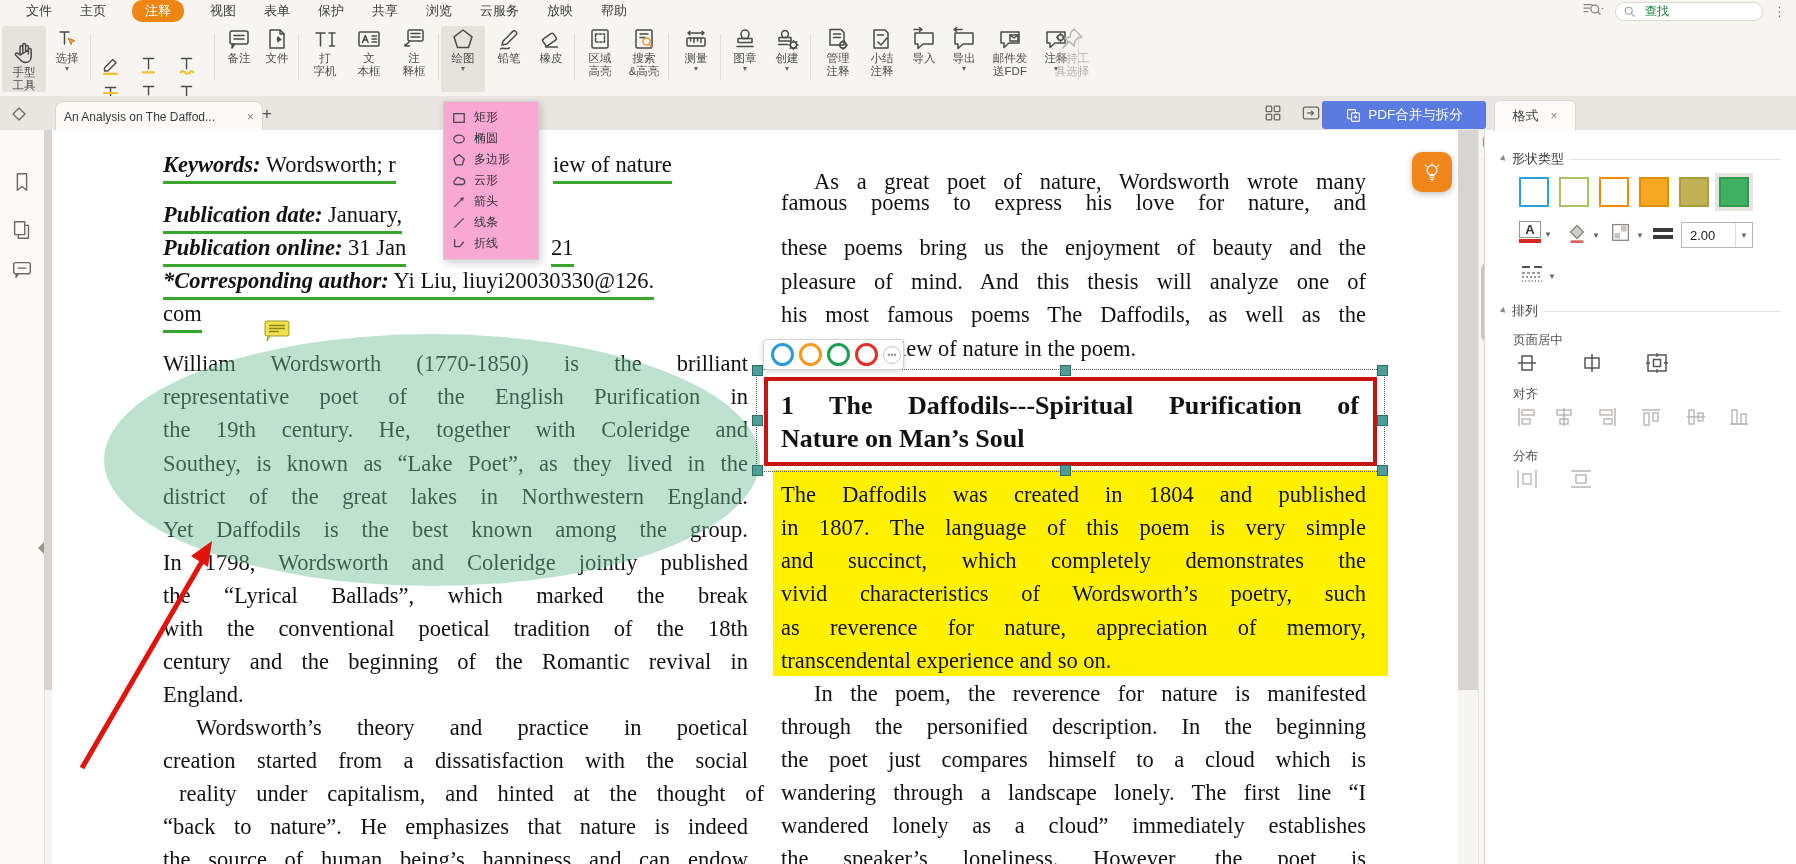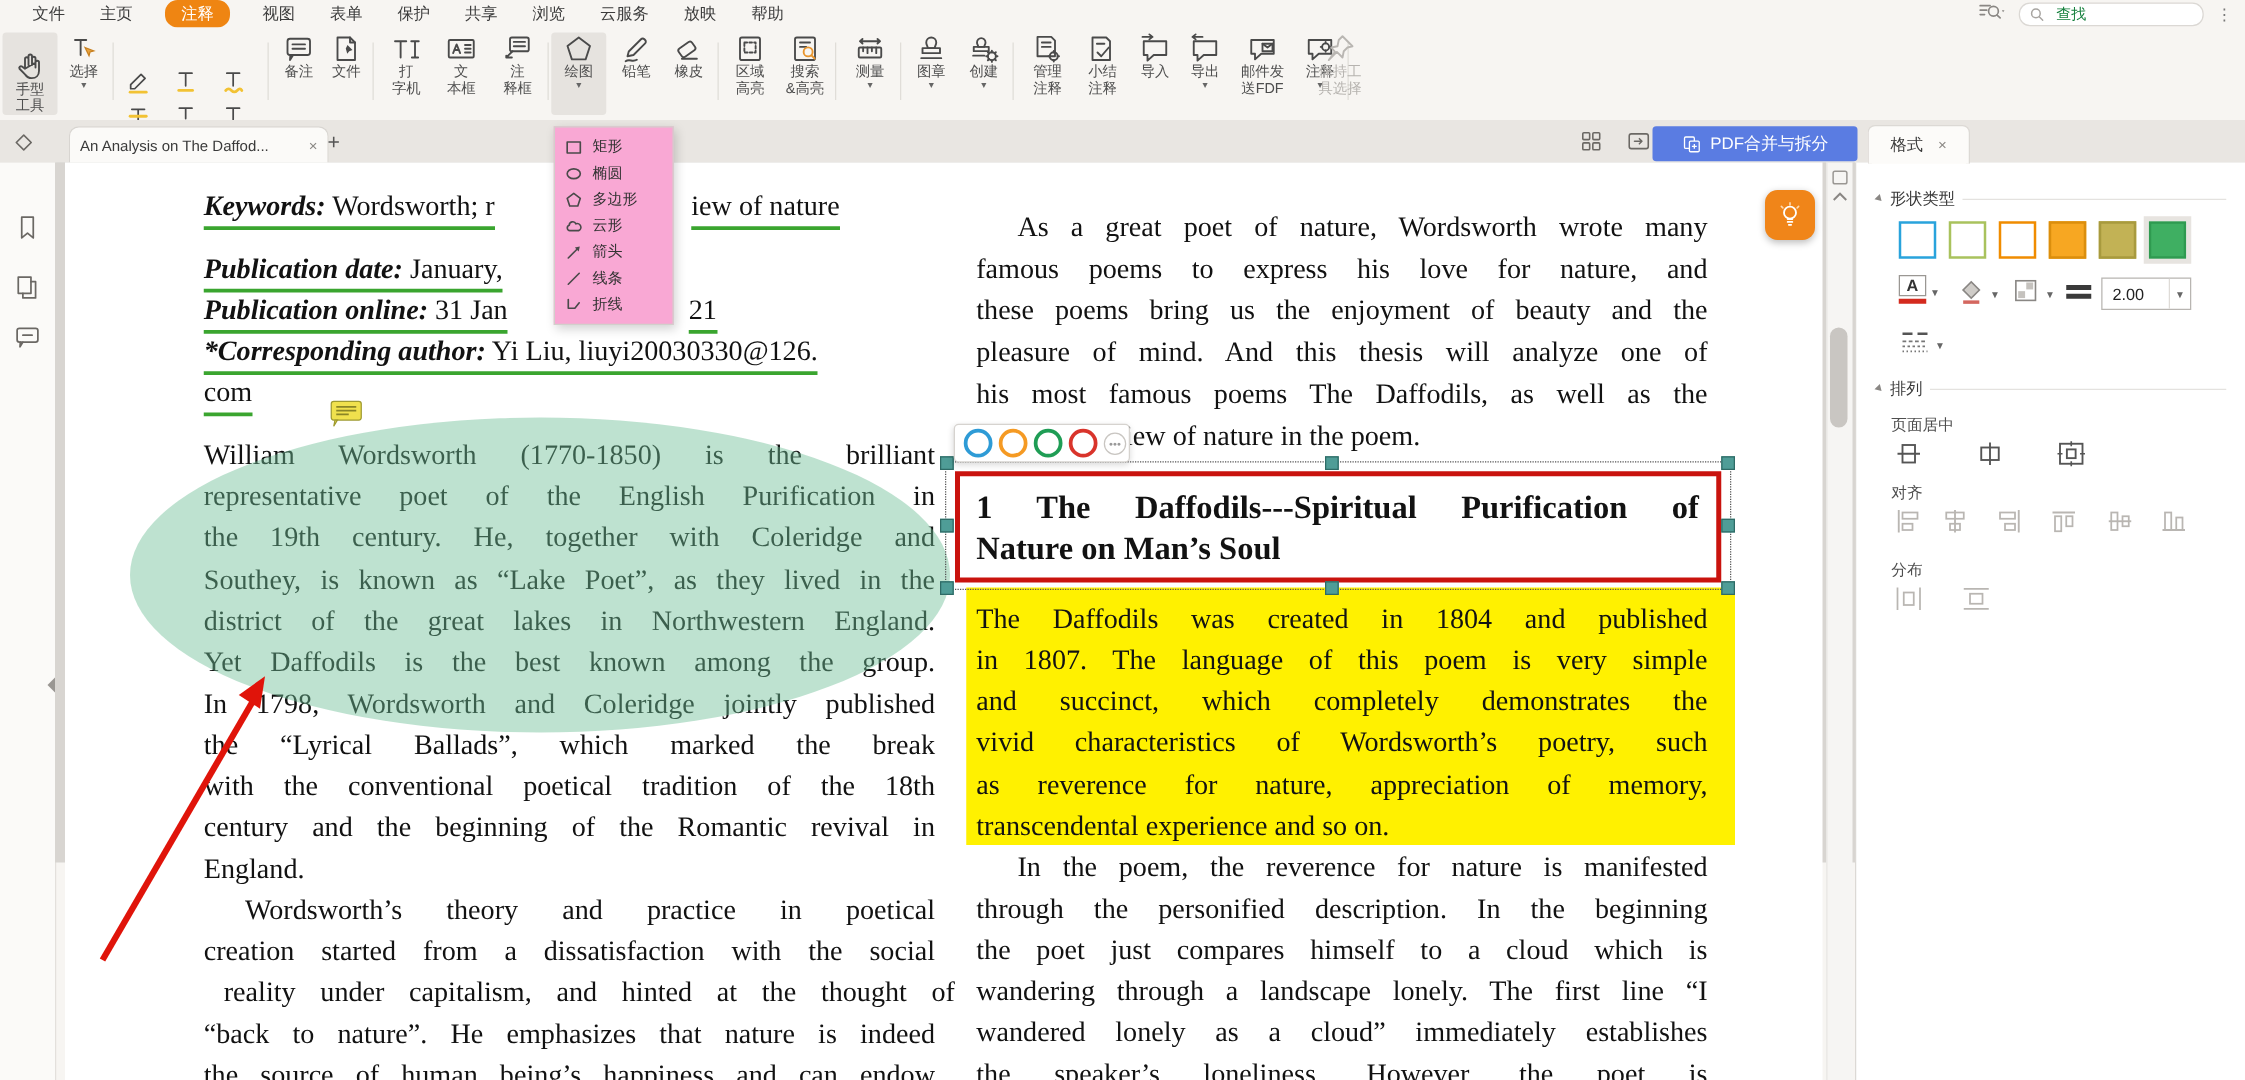--- a/index.html
+++ b/index.html
@@ -35,21 +35,21 @@
   #tabstrip{position:absolute;left:0;top:96px;width:100%;height:34px;background:#e9e6e2;border-bottom:1px solid #dcd9d5;}
   #doctab{position:absolute;left:55px;top:5px;width:190px;height:29px;background:#fbfaf8;border:1px solid #d8d5d1;
           border-bottom:none;border-radius:8px 8px 0 0;display:flex;align-items:center;padding:0 8px;gap:6px;}
   #doctab .ttl{font-size:12px;color:#3a3a3a;flex:1;white-space:nowrap;overflow:hidden;}
   .xbtn{color:#8a8784;font-size:12px;cursor:default;}
   #addtab{position:absolute;left:262px;top:8px;font-size:17px;color:#555;}
   
   #sidebar{position:absolute;left:0;top:130px;width:44px;height:734px;background:#fbfaf8;border-right:1px solid #e3e0dc;}
   .sideico{position:absolute;left:10px;width:24px;height:24px;}
   
-  #viewport{position:absolute;left:44px;top:130px;width:1440px;height:560px;background:#d8d5d1;}
+  #viewport{position:absolute;left:44px;top:130px;width:1440px;height:560px;background:#d8d5d1;padding-left:17px;}
   #page{position:absolute;left:8px;top:0;width:1406px;height:734px;background:#fff;}
   .line{position:absolute;font-family:"Liberation Serif",serif;font-size:22.5px;color:#121212;
         line-height:30px;white-space:pre;z-index:4;}
   .line b{font-style:italic;}
   .line.j{white-space:normal;text-align:justify;text-align-last:justify;}
   .line.u{border-bottom:3px solid #3aa52f;padding-bottom:1px;}
   .line.h1{font-size:26px;font-weight:bold;line-height:33px;}
   #yellowblock{position:absolute;left:721px;top:340px;width:615px;height:206px;background:#fff100;z-index:2;}
   #greenellipse{position:absolute;left:52px;top:204px;width:656px;height:252px;border-radius:50%;
                 background:rgba(110,190,150,0.45);z-index:5;pointer-events:none;}
@@ -445,21 +445,21 @@
           <div class="line j" style="left: 144px; top: 583px; width: 552px;"><b></b><span>Wordsworth’s theory and practice in poetical</span></div>
           <div class="line j" style="left: 111px; top: 616px; width: 585px;"><b></b><span>creation started from a dissatisfaction with the social</span></div>
           <div class="line j" style="left: 111px; top: 649px; width: 585px; margin-left: 16px;"><b></b><span>reality under capitalism, and hinted at the thought of</span></div>
           <div class="line j" style="left: 111px; top: 682px; width: 585px;"><b></b><span>“back to nature”. He emphasizes that nature is indeed</span></div>
           <div class="line j" style="left: 111px; top: 715px; width: 585px;"><b></b><span>the source of human being’s happiness and can endow</span></div>
         </div>
 
       <div>
 
       <div class="line j" style="left: 762px; top: 37px; width: 552px;"><b></b><span>As a great poet of nature, Wordsworth wrote many</span></div>
-          <div class="line j" style="left: 729px; top: 70px; width: 585px;"><b></b><span>famous poems to express his love for nature, and</span></div>
+          <div class="line j" style="left: 729px; top: 58px; width: 585px;"><b></b><span>famous poems to express his love for nature, and</span></div>
           <div class="line j" style="left: 729px; top: 103px; width: 585px;"><b></b><span>these poems bring us the enjoyment of beauty and the</span></div>
           <div class="line j" style="left: 729px; top: 137px; width: 585px;"><b></b><span>pleasure of mind. And this thesis will analyze one of</span></div>
           <div class="line j" style="left: 729px; top: 170px; width: 585px;"><b></b><span>his most famous poems The Daffodils, as well as the</span></div>
           <div class="line" style="left: 848px; top: 204px;"><b></b><span>iew of nature in the poem.</span></div>
           <div class="line j h1" style="left: 729px; top: 259px; width: 578px;"><b></b><span>1  The Daffodils---Spiritual Purification of</span></div>
           <div class="line h1" style="left: 729px; top: 292px;"><b></b><span>Nature on Man’s Soul</span></div>
           <div class="line j" style="left: 729px; top: 350px; width: 585px;"><b></b><span>The Daffodils was created in 1804 and published</span></div>
           <div class="line j" style="left: 729px; top: 383px; width: 585px;"><b></b><span>in 1807. The language of this poem is very simple</span></div>
           <div class="line j" style="left: 729px; top: 416px; width: 585px;"><b></b><span>and succinct, which completely demonstrates the</span></div>
           <div class="line j" style="left: 729px; top: 449px; width: 585px;"><b></b><span>vivid characteristics of Wordsworth’s poetry, such</span></div>

